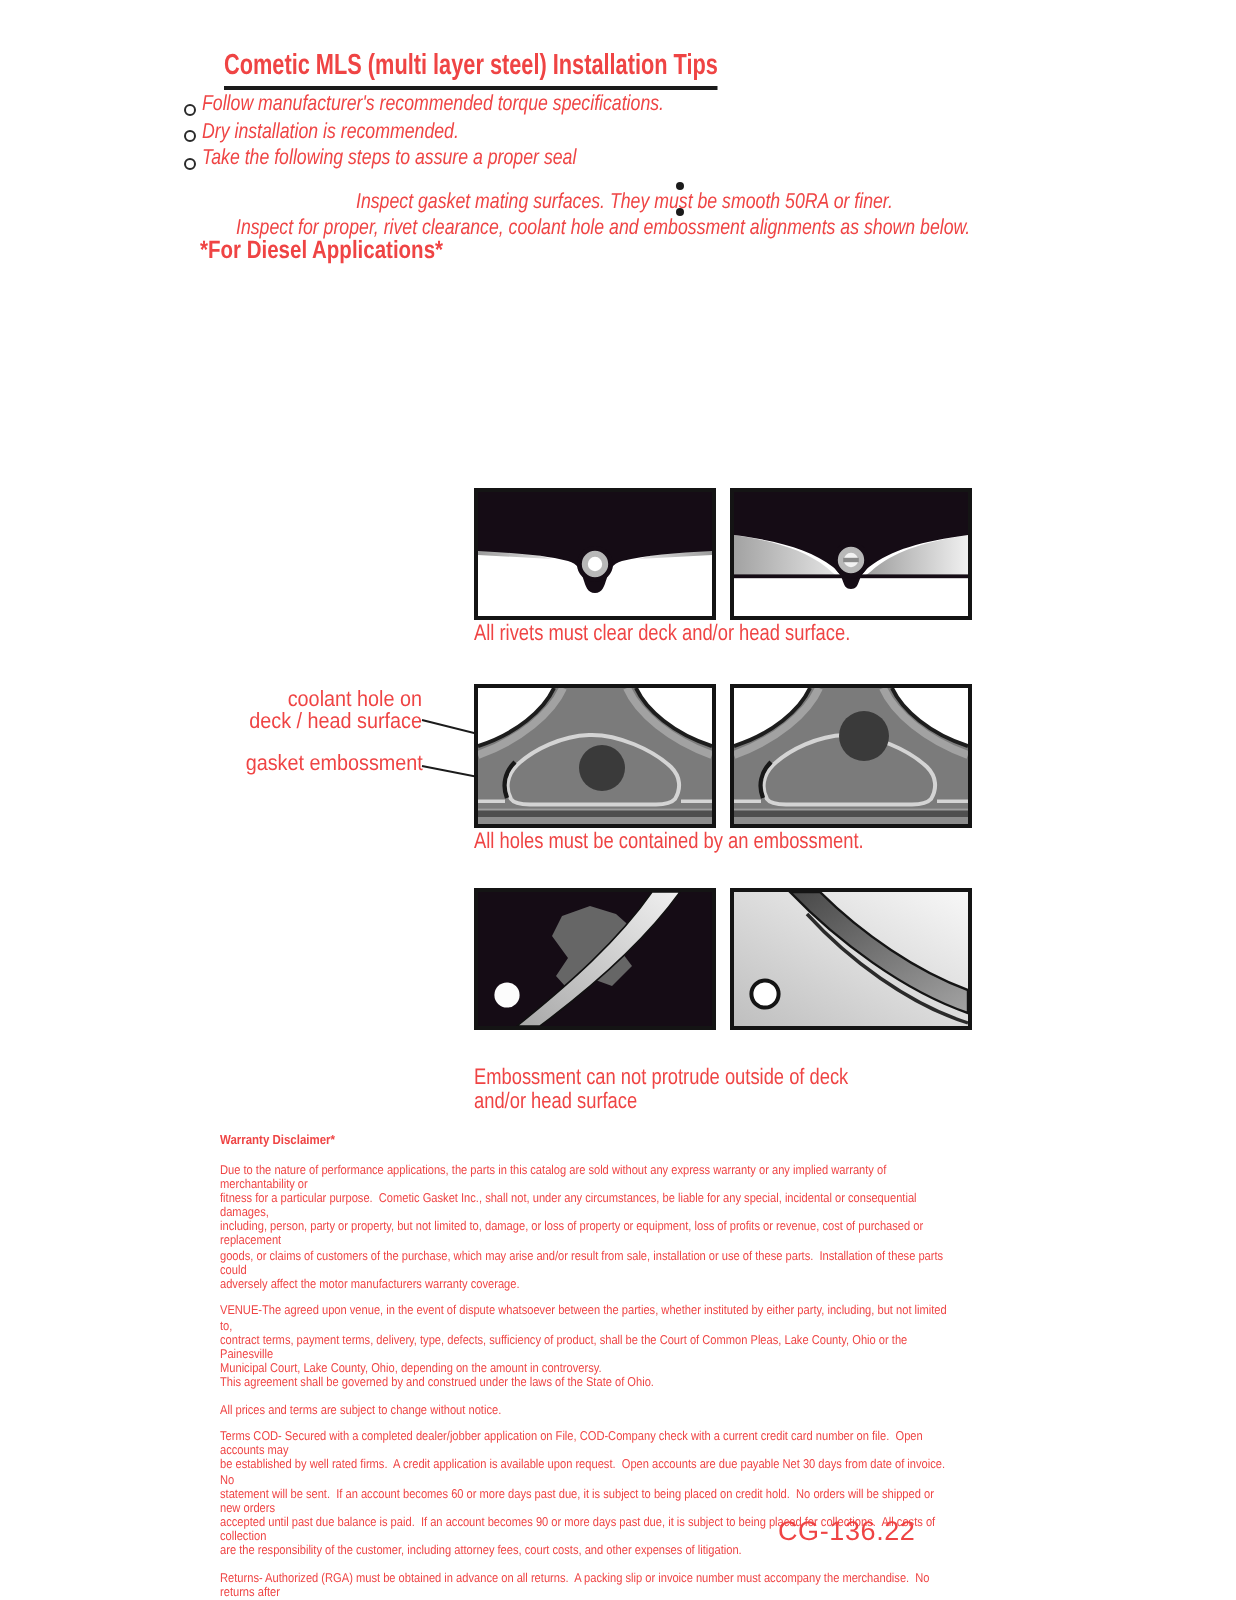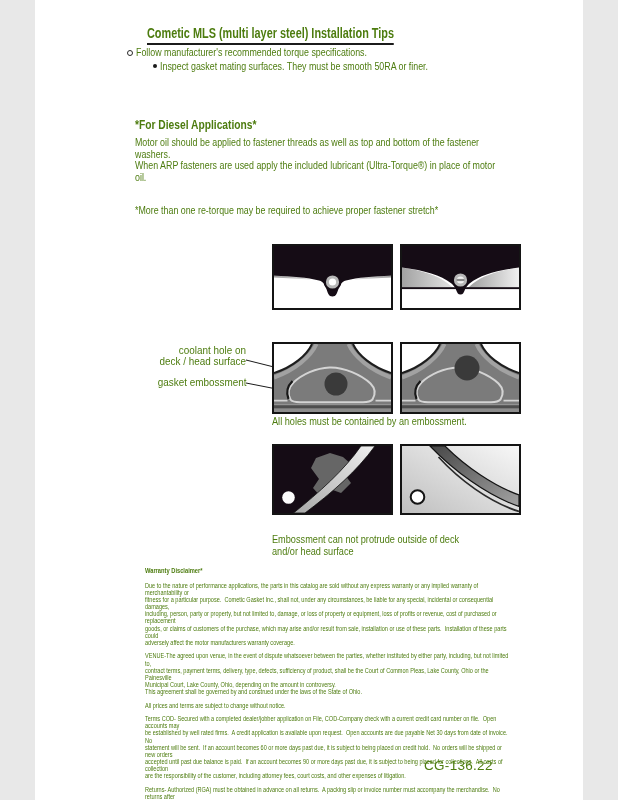--- a/index.html
+++ b/index.html
@@ -1,36 +1,36 @@
 <!DOCTYPE html>
 <html><head>
 <meta charset="utf-8">
 <style>
   html,body{margin:0;padding:0;background:#e8e8e8;}
   .page{
-    position:relative;width:548px;height:800px;background:#ffffff;
-    font-family:"Liberation Sans",sans-serif;color:#4d7c0f;overflow:hidden;
+    position:relative;width:618px;height:800px;background:#ffffff;
+    font-family:"Liberation Sans",sans-serif;color:#ef4444;overflow:hidden;
     margin:0 auto;
   }
   
   .cx  {display:inline-block;transform:scaleX(0.82);transform-origin:0 0;}
   .cxt {display:inline-block;transform:scaleX(0.75);transform-origin:0 0;}
   .cxs {display:block;transform:scaleX(0.87);transform-origin:0 0;}
   .oc  {transform-origin:50% 0;}
   .cxr9{display:inline-block;transform:scaleX(0.90);transform-origin:100% 0;}
 
   .title{
     position:absolute;left:112px;top:25px;margin:0;
     font-size:14.5px;font-weight:bold;white-space:nowrap;
   }
   .title .ul{border-bottom:2px solid #1b1b1b;padding-bottom:2px;}
 
   .bullets{position:absolute;left:92px;top:46px;}
-  .b-row{display:flex;align-items:flex-start;height:13.5px;font-size:10.8px;line-height:13px;white-space:nowrap;}
-  .b-row.sub{padding-left:26px;}
+  .b-row{display:flex;align-items:center;height:13.5px;font-size:10.8px;line-height:13px;white-space:nowrap;font-style:italic;}
+  .b-row.sub{padding-left:26px;flex-direction:column;}
   .o-dot{width:4px;height:4px;border:1px solid #2a2a2a;border-radius:50%;margin:4px 3px 0 0;flex:0 0 auto;}
   .f-dot{width:4px;height:4px;background:#1b1b1b;border-radius:50%;margin:4px 3px 0 0;flex:0 0 auto;}
 
   .diesel-h{position:absolute;left:100px;top:118px;margin:0;font-size:12.5px;font-weight:bold;white-space:nowrap;}
   .bodytxt{position:absolute;left:100px;margin:0;font-size:10.8px;line-height:11.6px;white-space:pre-wrap;}
   .p1{top:137px;} .p2{top:166px;} .note{top:205px;}
 
   .dg-h{position:absolute;width:121px;margin:16px;text-align:center;font-size:13.5px;font-weight:500;}
   .panel{position:absolute;width:121px;border:2px solid #141414;box-sizing:border-box;background:#fff;}
   .panel svg{display:block;width:100%;height:100%;}
@@ -56,30 +56,39 @@
 
 <div class="page">
 
   <h1 class="title"><span class="cxt ul">Cometic MLS (multi layer steel) Installation Tips</span></h1>
 
   <div class="bullets">
     <div class="b-row">
         <span class="o-dot"></span>
         <span class="cx">Follow manufacturer's recommended torque specifications.</span>
       </div>
+    <div class="b-row">
+        <span class="o-dot"></span>
+        <span class="cx">Dry installation is recommended.</span>
+      </div>
+    <div class="b-row">
+        <span class="o-dot"></span>
+        <span class="cx">Take the following steps to assure a proper seal</span>
+      </div>
     <div class="b-row sub">
         <span class="f-dot"></span>
         <span class="cx">Inspect gasket mating surfaces.  They must be smooth 50RA or finer.</span>
       </div>
+    <div class="b-row sub">
+        <span class="f-dot"></span>
+        <span class="cx">Inspect for proper, rivet clearance, coolant hole and embossment alignments as shown below.</span>
+      </div>
   </div>
 
   <h2 class="diesel-h"><span class="cx">*For Diesel Applications*</span></h2>
-  <p class="bodytxt p1"><span class="cx">Motor oil should be applied to fastener threads as well as top and bottom of the fastener washers.
-When ARP fasteners are used apply the included lubricant (Ultra-Torque®) in place of motor oil.</span></p>
-  <p class="bodytxt note"><span class="cx">*More than one re-torque may be required to achieve proper fastener stretch*</span></p>
 
   <p class="dg-h" style="left:237px;top:231px;"><span class="cx oc">RIGHT</span></p>
   <p class="dg-h" style="left:365px;top:231px;"><span class="cx oc">WRONG</span></p>
 
   <div class="panel d1 pL">
     <svg viewBox="0 0 117 62" preserveAspectRatio="none">
       <defs>
         <linearGradient id="w1" x1="0" y1="0" x2="1" y2="0">
             <stop offset="0" stop-color="#9c9c9c"></stop>
             <stop offset="1" stop-color="#e3e3e3"></stop>
@@ -114,20 +123,21 @@
       <path d="M0,21.5 C20,24.5 35,29 46,37.5 C49.5,40.5 51,42 53,42 L0,42 Z" fill="url(#w3)"></path>
       <path d="M117,21.5 C97,24.5 82,29 71,37.5 C67.5,40.5 66,42 64,42 L117,42 Z" fill="url(#w4)"></path>
       <path d="M0,0 H117 V21.5 C94,24.5 78.5,29 67.5,37.5 C61,42.5 63.5,48.5 58.5,48.5 C53.5,48.5 56,42.5 49.5,37.5 C38.5,29 23,24.5 0,21.5 Z" fill="#150c15"></path>
       <rect x="0" y="41.2" width="117" height="1.9" fill="#150c15"></rect>
       <circle cx="58.5" cy="34" r="7.8" fill="#b8b8b8" stroke="#150c15" stroke-width="2.4"></circle>
       <circle cx="58.5" cy="34" r="3.6" fill="#f2f2f2"></circle>
       <rect x="54.6" y="32.9" width="7.8" height="2.2" fill="#8a8a8a"></rect>
     </svg>
   </div>
 
+  <p class="caption cap1"><span class="cx">All rivets must clear deck and/or head surface.</span></p>
 
   <p class="dg-h" style="left:237px;top:330px;"><span class="cx oc">RIGHT</span></p>
   <p class="dg-h" style="left:365px;top:330px;"><span class="cx oc">WRONG</span></p>
 
   <p class="anno anno1"><span class="cxr9">coolant hole on
 deck / head surface</span></p>
   <p class="anno anno2"><span class="cxr9">gasket embossment</span></p>
 
   <svg class="leaders" viewBox="0 0 110 48">
     <line x1="6" y1="8" x2="90" y2="29" stroke="#1b1b1b" stroke-width="1"></line>

